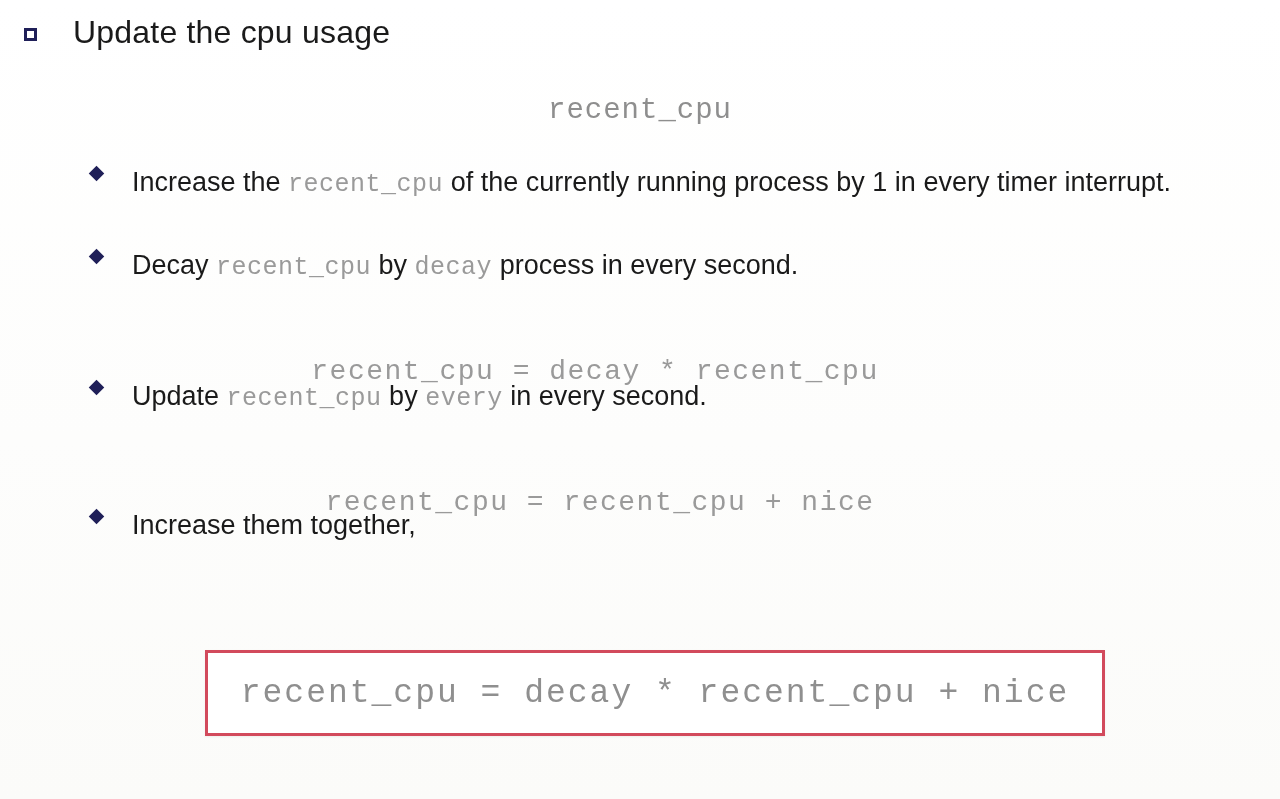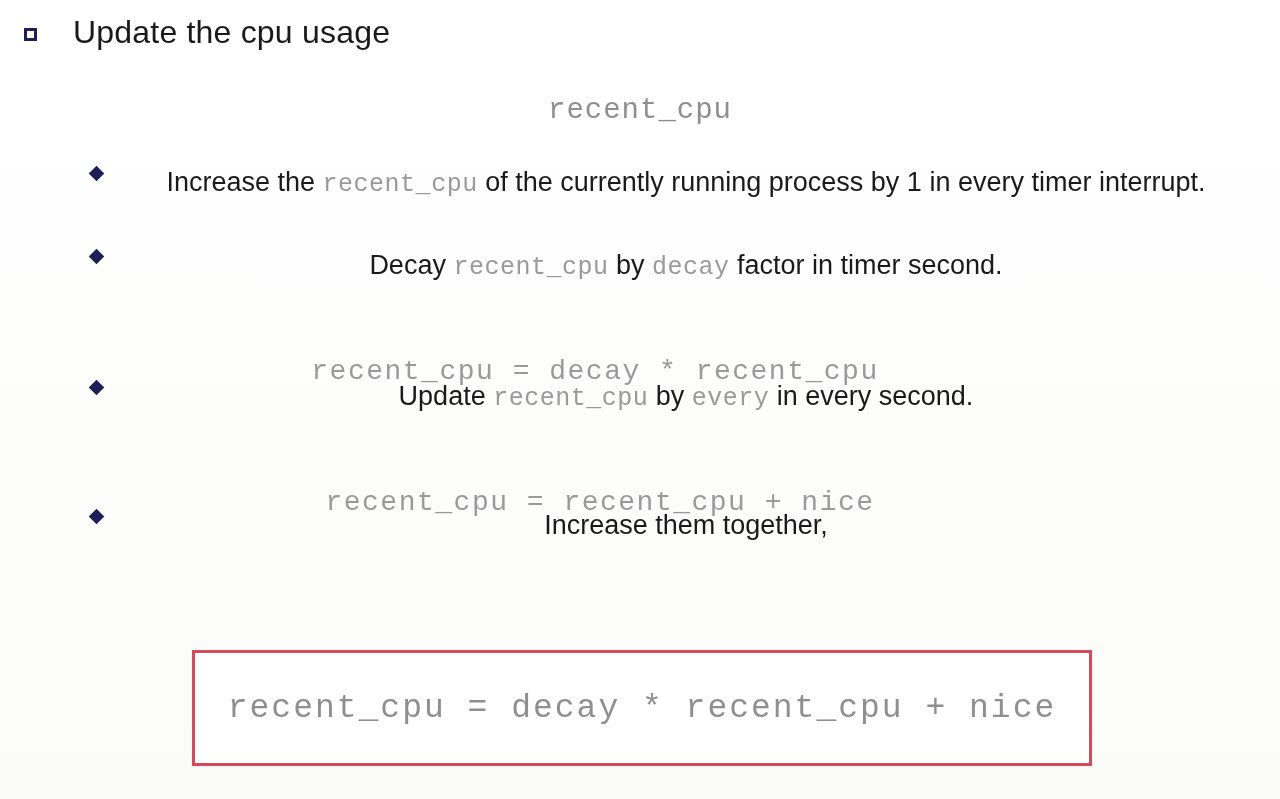--- a/index.html
+++ b/index.html
@@ -61,21 +61,20 @@
     color: #8e8e8e;
     letter-spacing: 1px;
   }
 
   
   .bullets {
     position: absolute;
     left: 0;
     top: 152px;
     width: 1280px;
-    text-align: center;
   }
   .bullet-item {
     position: relative;
     padding-left: 132px;
     padding-right: 40px;
   }
   .dia-bullet {
     position: absolute;
     left: 91px;
     top: 16px;
@@ -119,24 +118,24 @@
     top: 487px;
     width: 1280px;
     text-align: center;
     padding-right: 80px;
     box-sizing: border-box;
   }
 
   
   .boxed-formula {
     position: absolute;
-    left: 192px;
+    left: 205px;
     top: 650px;
     width: 900px;
-    height: 116px;
+    height: 86px;
     box-sizing: border-box;
     border: 3px solid #d24a5c;
     background: #ffffff;
     display: flex;
     align-items: center;
     justify-content: center;
     box-shadow: 0 1px 2px rgba(0,0,0,0.06);
   }
   .boxed-formula .formula {
     font-size: 33px;
@@ -161,21 +160,21 @@
     <div class="bullet-item" style="margin-bottom:0">
       <span class="dia-bullet"></span>
       <div class="bullet-text">
         <span>Increase the </span><span class="mono">recent_cpu</span><span> of the currently running process by 1 in every timer interrupt.</span>
       </div>
     </div>
 
     <div class="bullet-item" style="margin-top:20px">
       <span class="dia-bullet"></span>
       <div class="bullet-text">
-        <span>Decay </span><span class="mono">recent_cpu</span><span> by </span><span class="mono">decay</span><span> factor in timer second.</span>
+        <span>Decay </span><span class="mono">recent_cpu</span><span> by </span><span class="mono">decay</span><span> process in every second.</span>
       </div>
     </div>
 
     <div style="height:68px"></div>
 
     <div class="bullet-item">
       <span class="dia-bullet"></span>
       <div class="bullet-text">
         <span>Update </span><span class="mono">recent_cpu</span><span> by </span><span class="mono">every</span><span> in every second.</span>
       </div>

